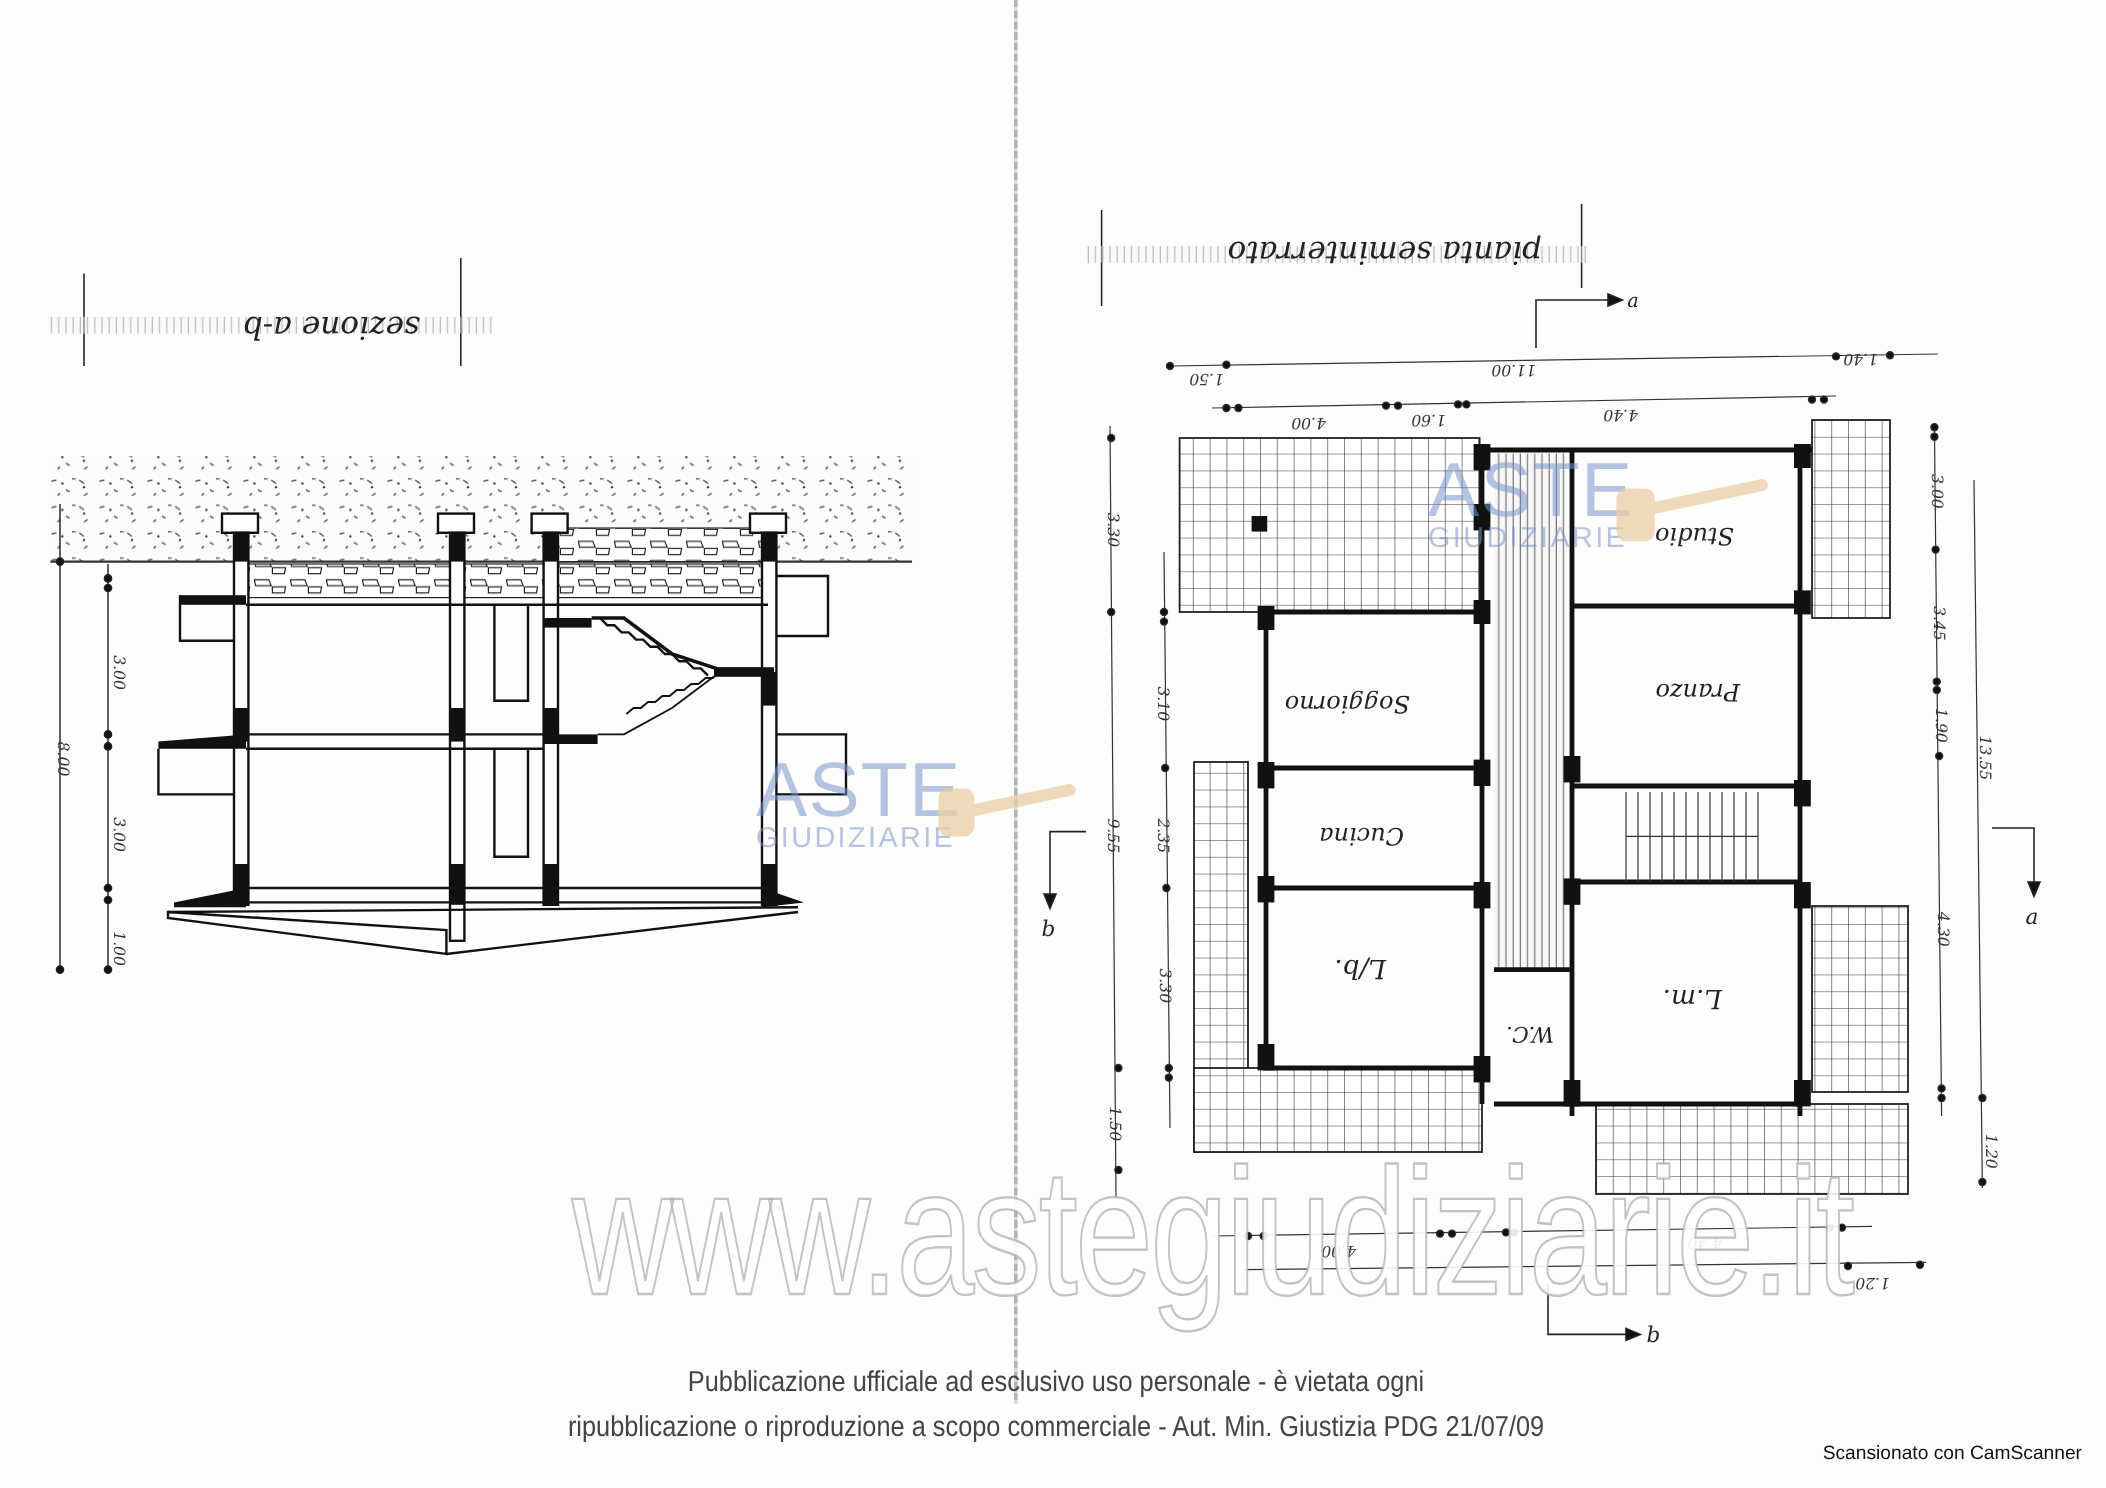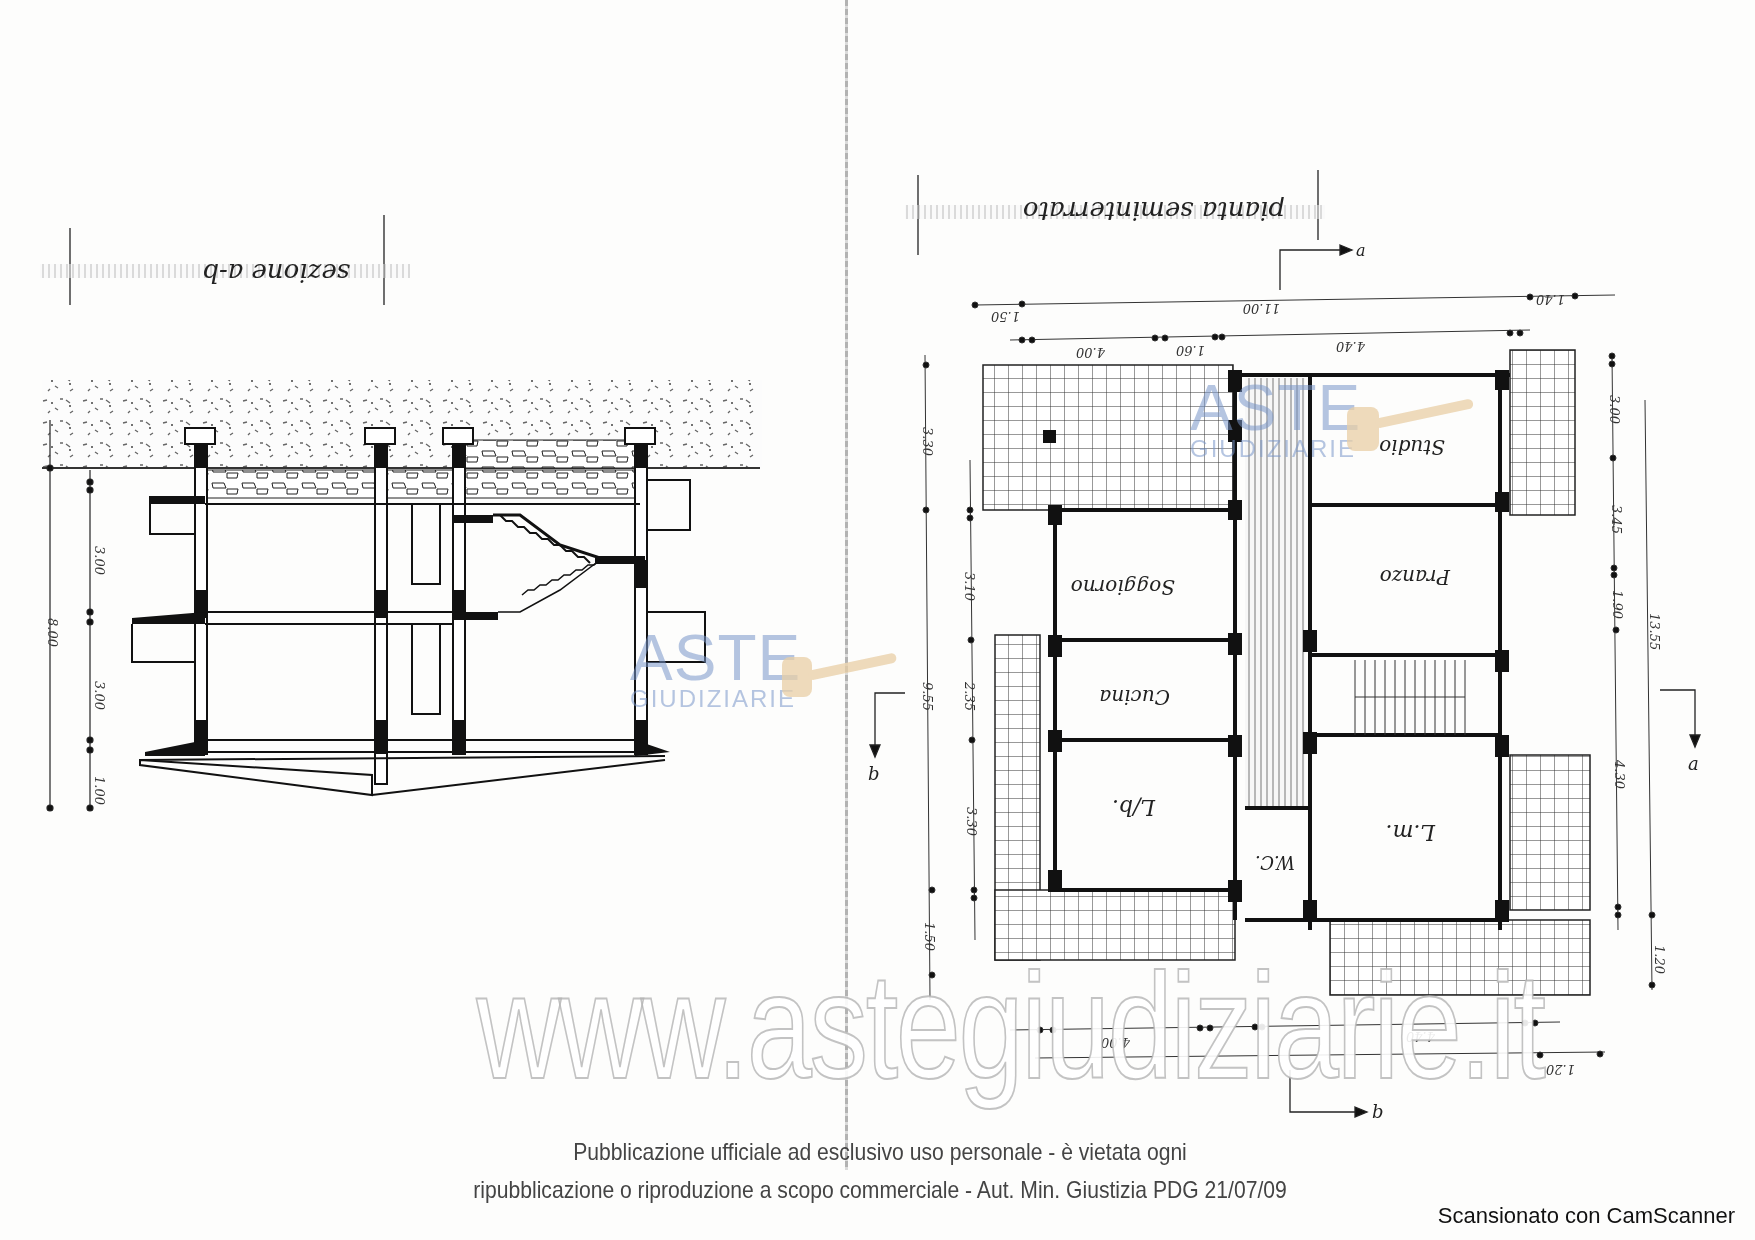--- a/index.html
+++ b/index.html
@@ -10,21 +10,21 @@
   .hand{font-family:"DejaVu Serif",serif;font-style:italic;fill:#222;}
   .dim{font-family:"DejaVu Serif",serif;font-style:italic;font-size:13px;fill:#333;}
   .wm-logo{position:absolute;font-family:"Liberation Sans",sans-serif;color:rgba(120,150,200,.55);line-height:.9;letter-spacing:1px;}
   .wm-logo .l1{font-size:64px;display:block;text-align:right;}
   .wm-logo .l2{font-size:24px;display:block;letter-spacing:2px;}
   .gavel{position:absolute;}
   .big-wm{position:absolute;left:360px;top:940px;width:1060px;text-align:center;font-size:150px;font-family:"Liberation Sans",sans-serif;color:rgba(255,255,255,.9);-webkit-text-stroke:2px rgba(180,180,180,.8);letter-spacing:-3px;transform:scaleX(.78);transform-origin:center;white-space:nowrap;}
   .notice{position:absolute;left:300px;width:1160px;text-align:center;font-size:24px;color:#444;transform:scaleX(.88);transform-origin:center;}
   .notice.l1{top:1138px;}
   .notice.l2{top:1176px;}
-  .cam{position:absolute;right:20px;top:1203px;font-size:22px;color:#111;}
+  .cam{position:absolute;right:20px;top:1203px;font-size:16px;color:#111;}
 </style>
 </head>
 <body>
 
 <div class="page">
   <div class="fold"></div>
 
   <svg width="1755" height="1240" viewBox="0 0 1755 1240">
     <defs>
       <pattern id="tile" width="14" height="14" patternUnits="userSpaceOnUse">

